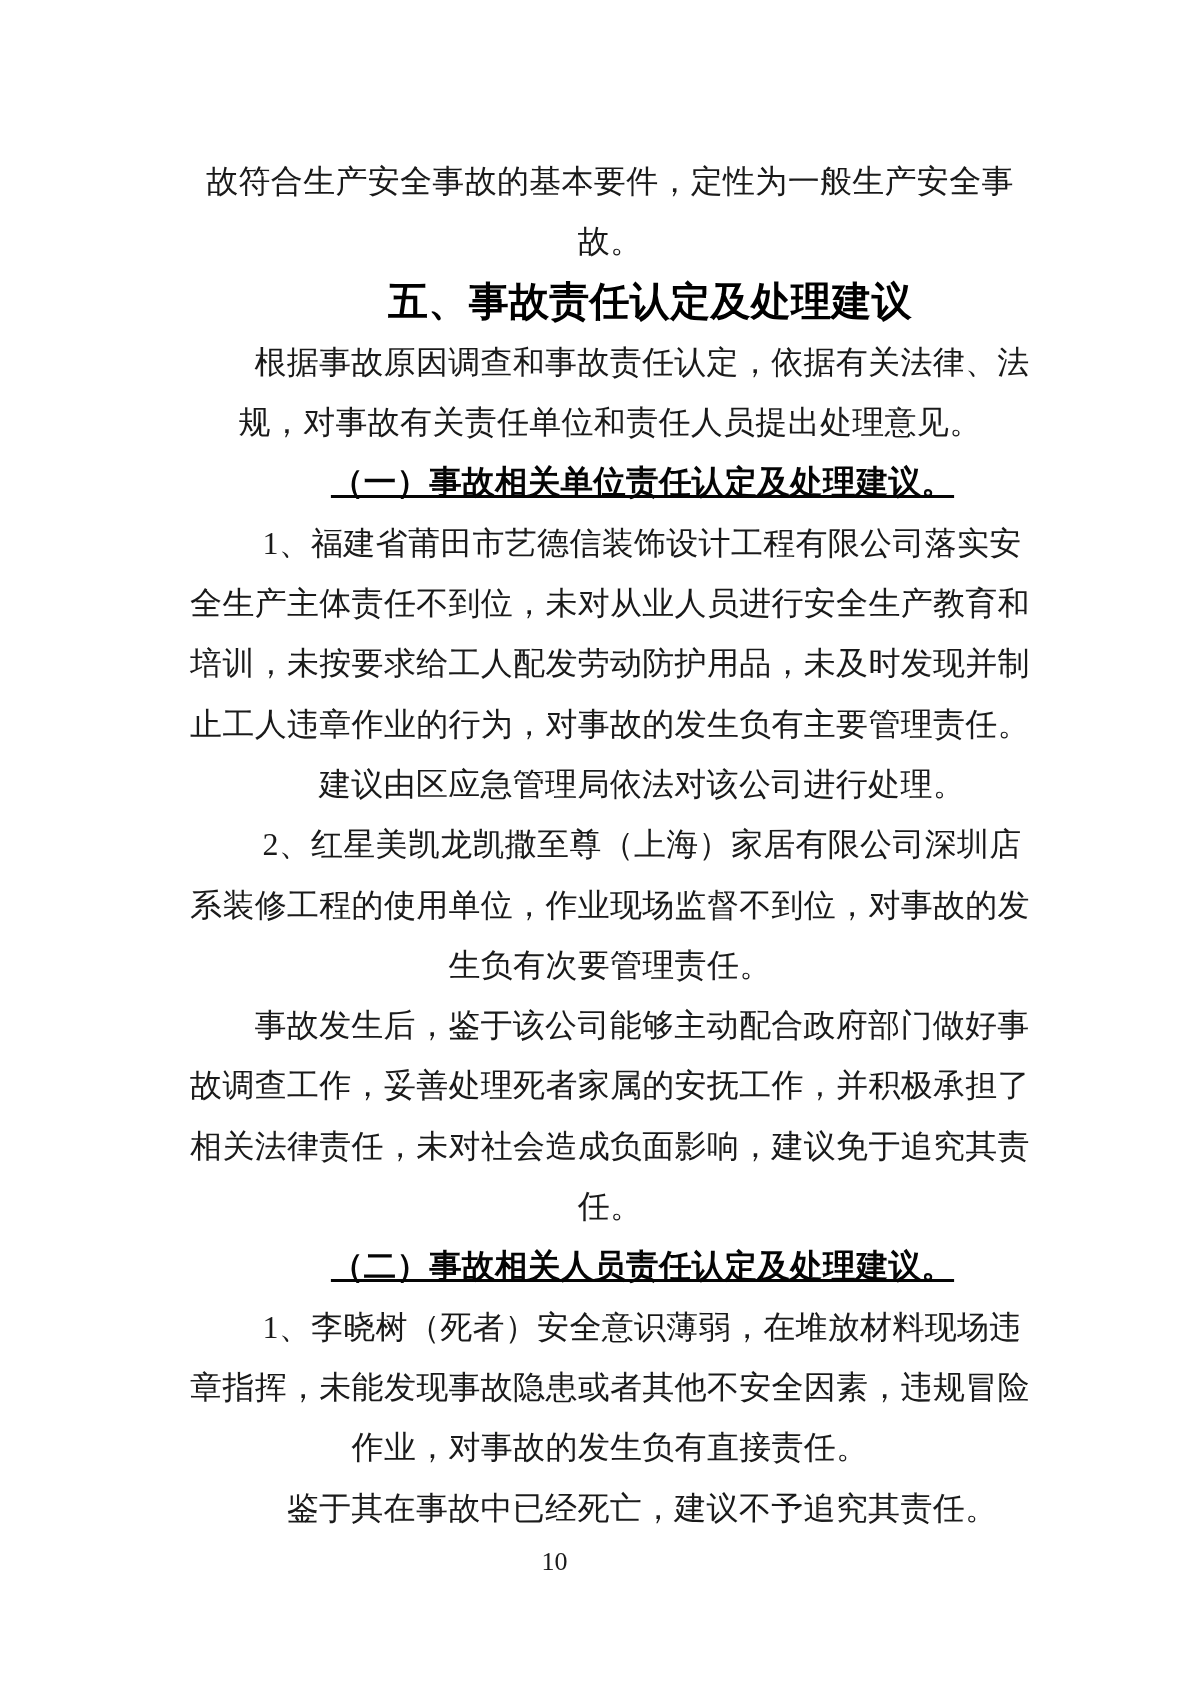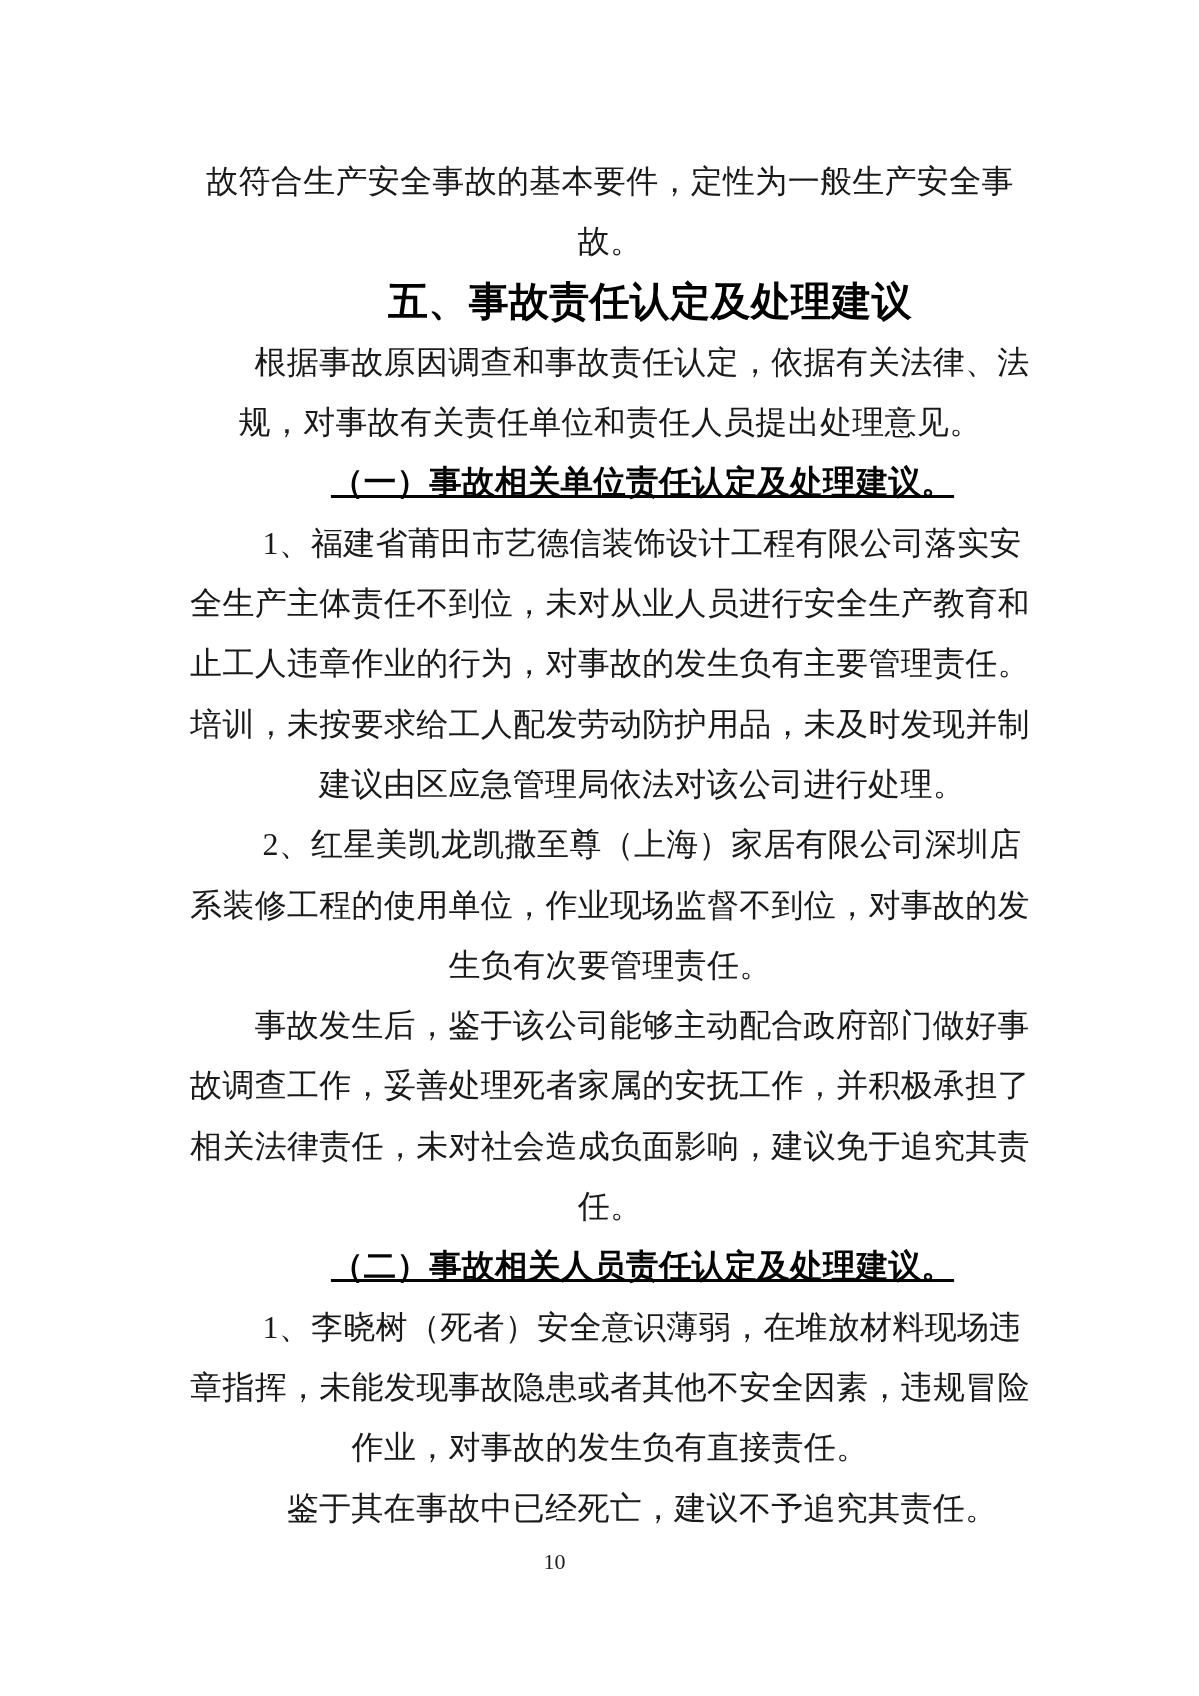--- a/index.html
+++ b/index.html
@@ -50,21 +50,21 @@
     font-size: 32.5px;
     color: #050505;
     text-decoration: underline;
   }
   .page-footer {
     position: absolute;
     top: 1547px;
     left: 0;
     width: 1109px;
     text-align: center;
-    font-size: 22px;
+    font-size: 26px;
     line-height: 30px;
     color: #1a1a1a;
   }
 </style>
 </head>
 <body>
 
 <div class="page">
   <div class="doc-body">
       <div class="block continuation">
@@ -77,22 +77,22 @@
       <div class="block paragraph">
         <div class="line">根据事故原因调查和事故责任认定，依据有关法律、法</div>
         <div class="line">规，对事故有关责任单位和责任人员提出处理意见。</div>
       </div>
       <div class="block heading2">
         <div class="line">（一）事故相关单位责任认定及处理建议。</div>
       </div>
       <div class="block paragraph">
         <div class="line">1、福建省莆田市艺德信装饰设计工程有限公司落实安</div>
         <div class="line">全生产主体责任不到位，未对从业人员进行安全生产教育和</div>
+        <div class="line">培训，未按要求给工人配发劳动防护用品，未及时发现并制</div>
         <div class="line">止工人违章作业的行为，对事故的发生负有主要管理责任。</div>
-        <div class="line">培训，未按要求给工人配发劳动防护用品，未及时发现并制</div>
       </div>
       <div class="block paragraph">
         <div class="line">建议由区应急管理局依法对该公司进行处理。</div>
       </div>
       <div class="block paragraph">
         <div class="line">2、红星美凯龙凯撒至尊（上海）家居有限公司深圳店</div>
         <div class="line">系装修工程的使用单位，作业现场监督不到位，对事故的发</div>
         <div class="line">生负有次要管理责任。</div>
       </div>
       <div class="block paragraph">

